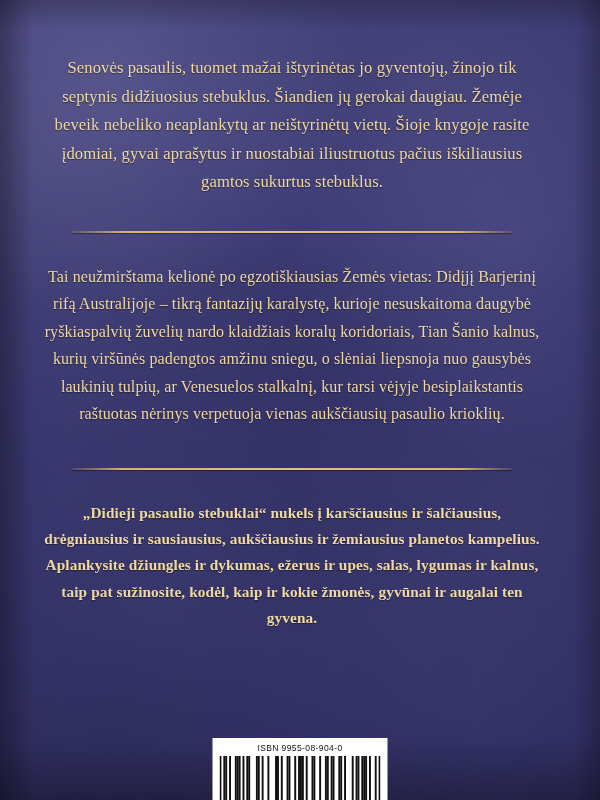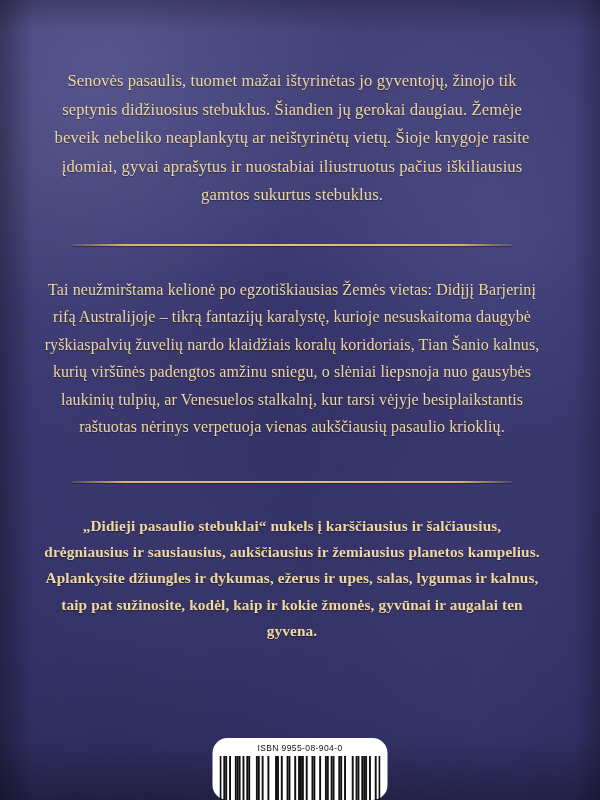--- a/index.html
+++ b/index.html
@@ -69,21 +69,20 @@
     height: 60px;
     background: linear-gradient(to top, rgba(0,0,0,0.28), rgba(0,0,0,0.0));
     pointer-events: none;
   }
 
   .content {
     position: relative;
     z-index: 3;
     padding: 54px 58px 0 42px;
     box-sizing: border-box;
-    margin-top: 13px;
   }
 
   .para {
     color: #f0d9a0;
     text-align: center;
     font-size: 16.4px;
     line-height: 1.72;
     letter-spacing: 0.1px;
     text-shadow: 0 1px 1px rgba(0,0,0,0.45);
     margin: 0;
@@ -108,21 +107,20 @@
   .barcode-wrap {
     position: absolute;
     left: 50%;
     transform: translateX(-50%);
     bottom: 0;
     width: 175px;
     background: #ffffff;
     padding: 5px 7px 0 7px;
     box-sizing: border-box;
     text-align: center;
-    border-radius: 15px;
   }
   .isbn-text {
     font-family: "Liberation Sans", sans-serif;
     font-size: 8.5px;
     color: #111;
     letter-spacing: 0.4px;
     margin-bottom: 3px;
     white-space: nowrap;
   }
   .bars {

